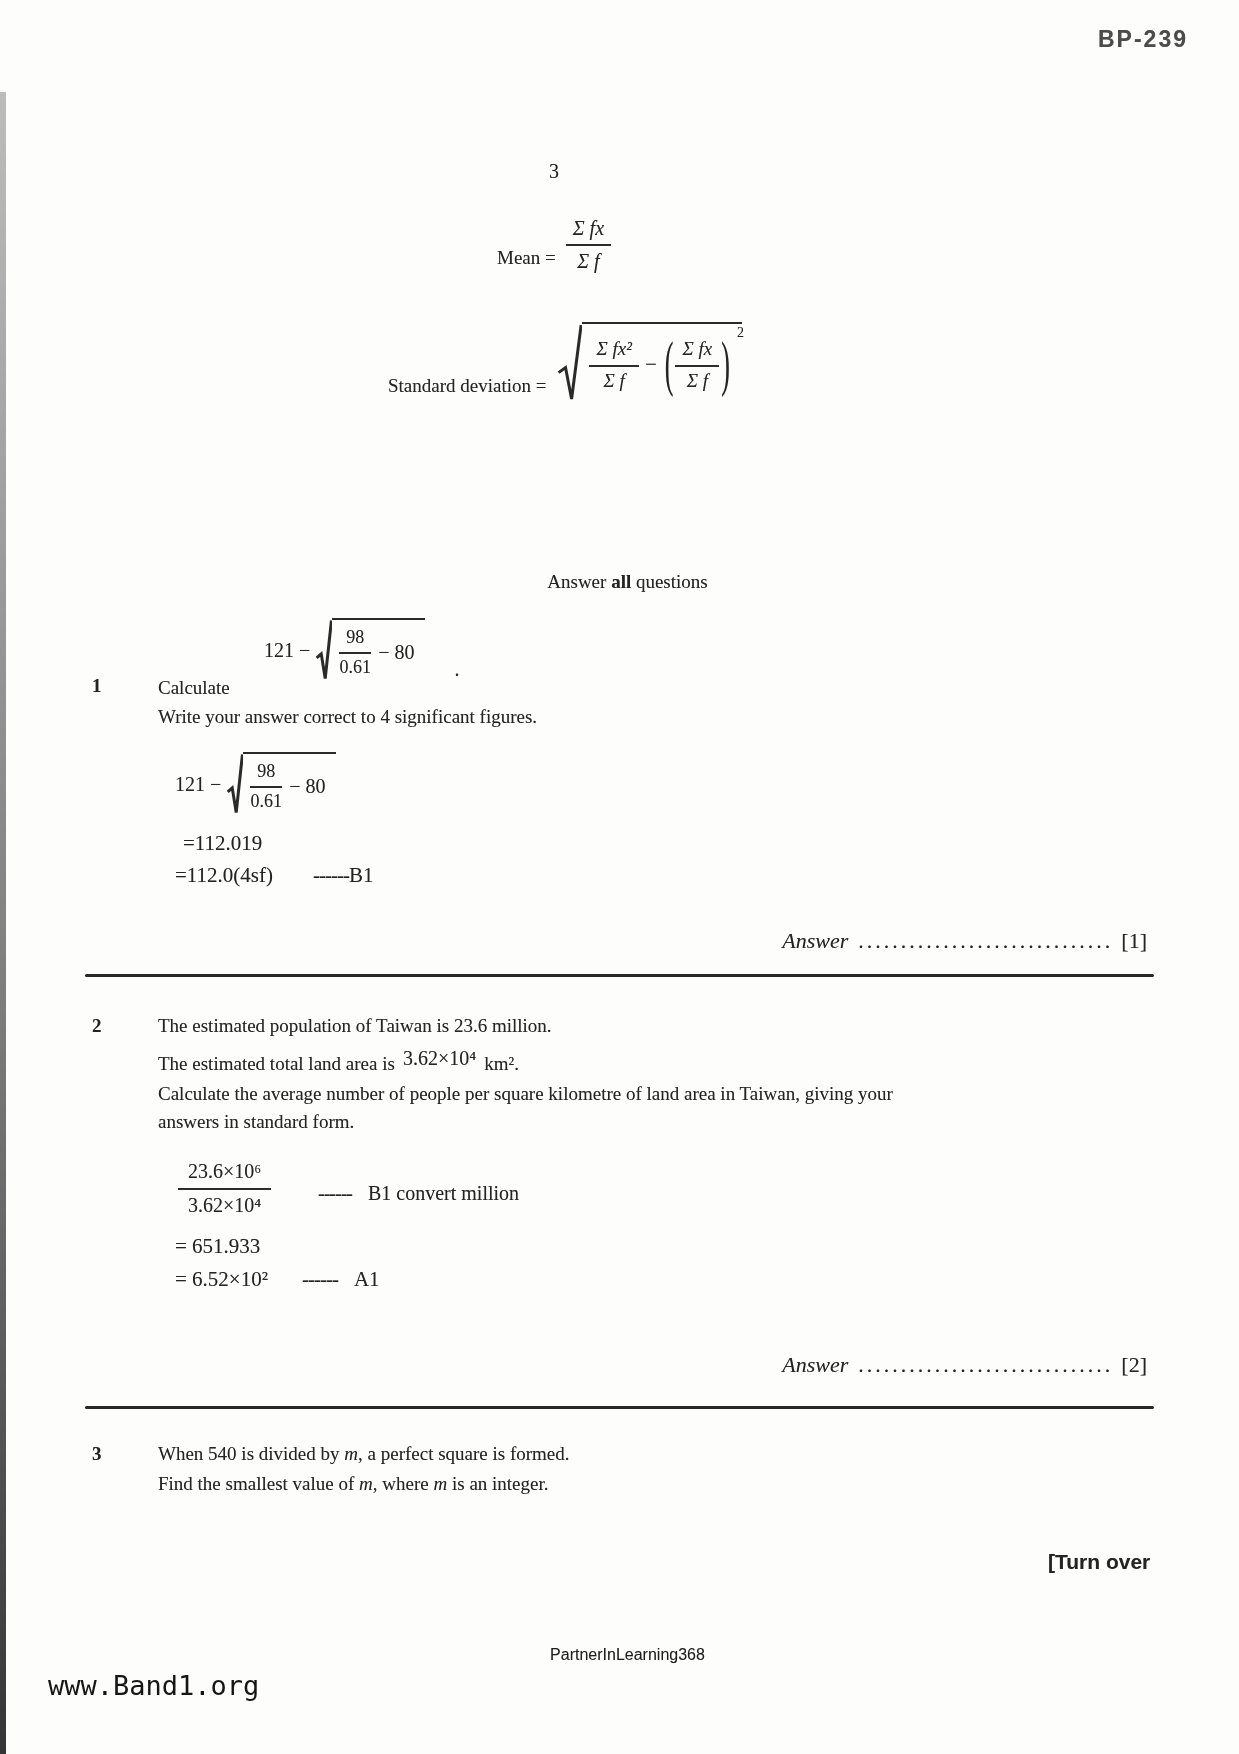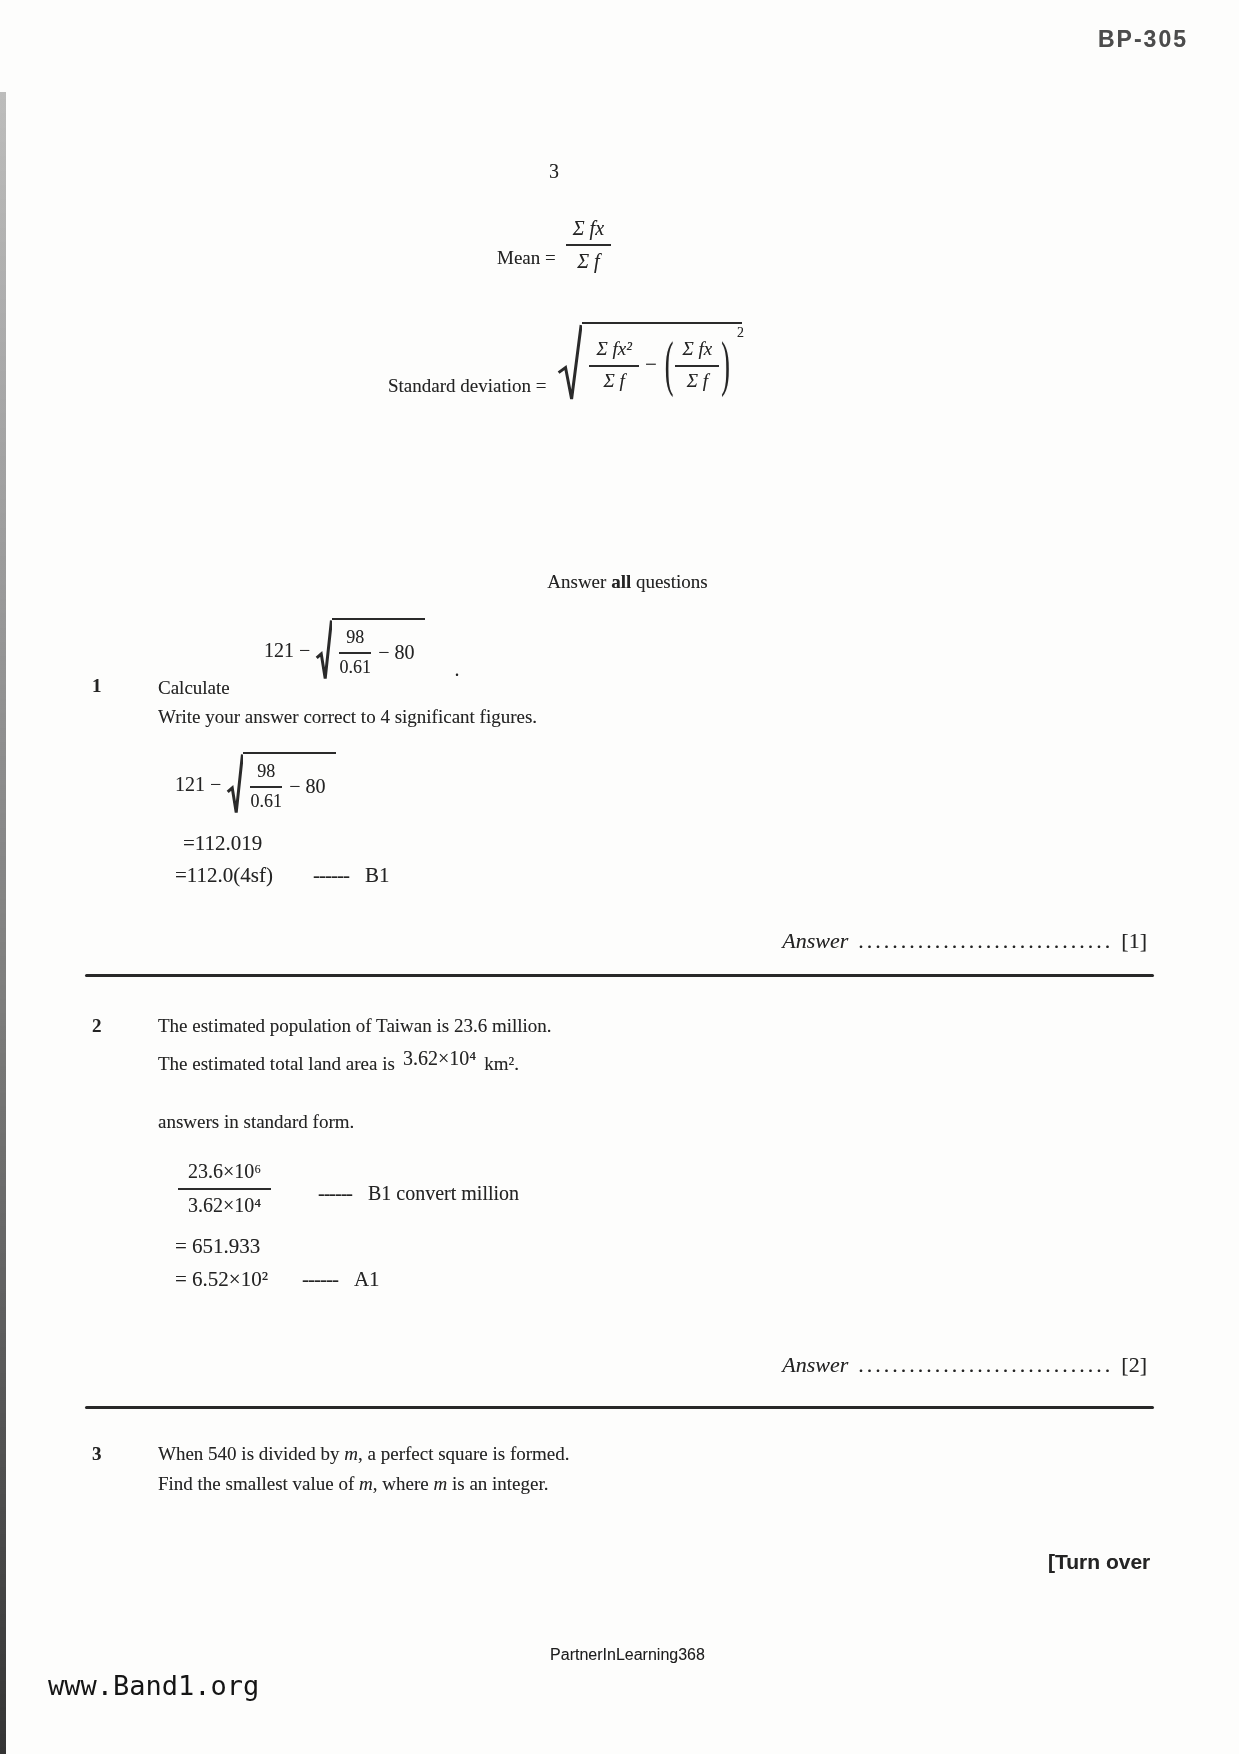--- a/index.html
+++ b/index.html
@@ -81,21 +81,21 @@
   .footer-center { left:16px; right:0; top:1646px; text-align:center; font-size:16px; color:#1e1e1e; }
   .footer-left { left:48px; top:1670px; font-size:27px; color:#151515; text-shadow:none; }
 </style>
 </head>
 <body>
 
 <div class="page">
 
   <div class="abs edge-strip"></div>
 
-  <div class="abs doc-code sans">BP-305</div>
+  <div class="abs doc-code sans">BP-239</div>
   <div class="abs page-num">3</div>
 
   <div class="abs mean-row t19">
     <span class="flabel">Mean =</span>
     <span class="frac t20 ital">
       <span class="fnum">Σ fx</span>
       <span class="fden">Σ f</span>
     </span>
   </div>
 
@@ -169,34 +169,35 @@
         </span>
         <span class="tail t20">− 80</span>
       </span>
     </span>
   </div>
 
   <div class="abs t21" style="left:183px; top:830px;">=112.019</div>
   <div class="abs markrow t21" style="left:175px; top:862px;">
     <span>=112.0(4sf)</span>
     <span style="margin-left:40px; letter-spacing:-1px;">------</span>
-    <span style="margin-left:16px;">B1</span>
+    <span style="">B1</span>
   </div>
 
   <div class="abs answer-row" style="top:928px;">
     <span class="alabel">Answer</span><span class="adots">..............................</span><span class="amarks">[1]</span>
   </div>
 
   <div class="abs divider" style="top:974px;"></div>
 
   <div class="abs q-num t19" style="top:1014px;">2</div>
   <div class="abs q-text t19" style="top:1014px;">The estimated population of Taiwan is 23.6 million.</div>
   <div class="abs q-text t19" style="top:1050px;">
     <span>The estimated total land area is</span><span class="sci">3.62×10⁴</span><span>km².</span>
   </div>
+  <div class="abs q-text t19" style="top:1082px;">Calculate the average number of people per square kilometre of land area in Taiwan, giving your</div>
   <div class="abs q-text t19" style="top:1110px;">answers in standard form.</div>
 
   <span class="abs frac q2-frac">
     <span class="fnum">23.6×10⁶</span>
     <span class="fden">3.62×10⁴</span>
   </span>
   <div class="abs markrow t20" style="left:318px; top:1180px;">
     <span style="letter-spacing:-1px;">------</span>
     <span style="margin-left:16px;">B1 convert million</span>
   </div>

